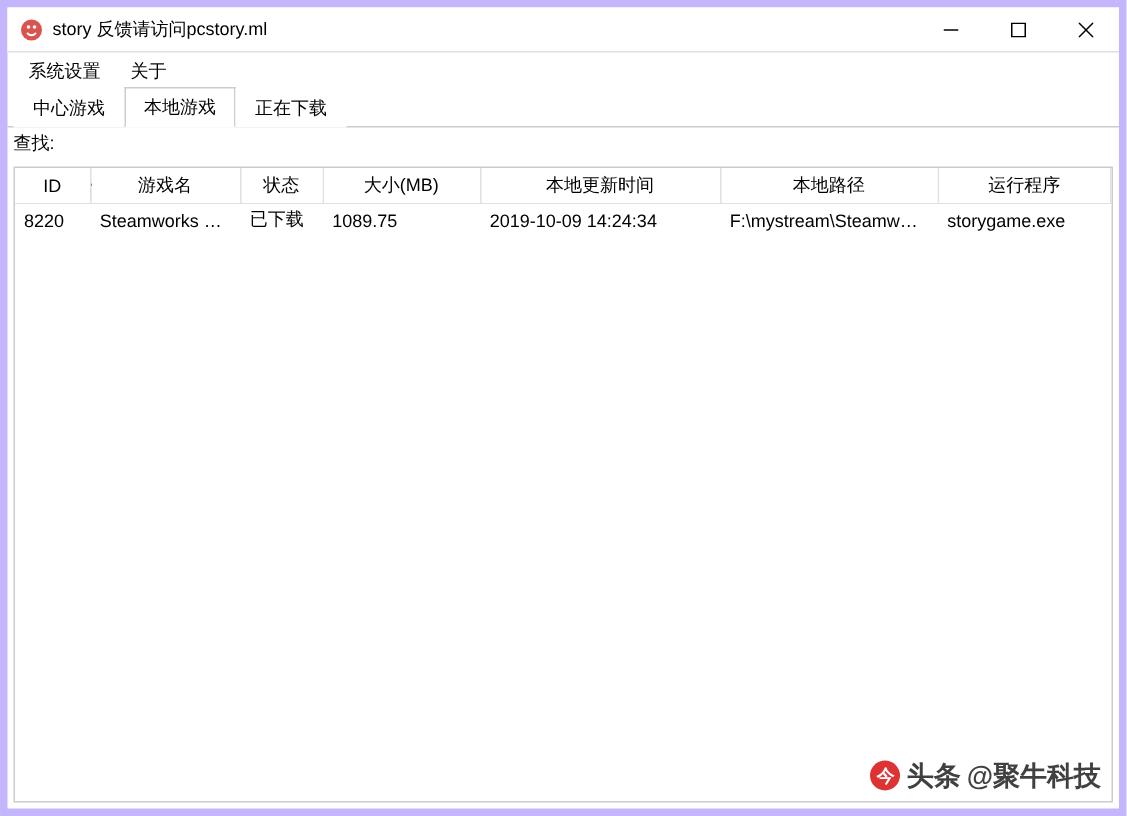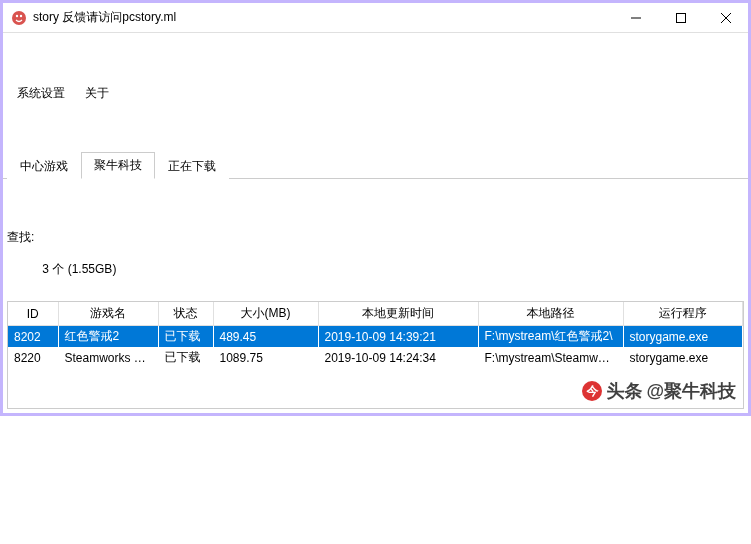--- a/index.html
+++ b/index.html
@@ -1,17 +1,17 @@
 <!DOCTYPE html>
 <html><head>
 <meta charset="utf-8">
 <style>
   * { box-sizing: border-box; margin: 0; padding: 0; }
   body { font-family: "Microsoft YaHei", "Segoe UI", sans-serif; font-size: 12px; color: #000; background: #fff; }
-  .window { width: 751px; height: 416px; border: 3px solid #c4b5fd; display: flex; flex-direction: column; background: #fff; position: relative; gap: 48px; }
+  .window { width: 751px; height: 544px; border: 5px solid #c4b5fd; display: flex; flex-direction: column; background: #fff; position: relative; }
   .titlebar { height: 30px; display: flex; align-items: center; background: #fff; border-bottom: 1px solid #e0e0e0; }
   .titlebar .icon { width: 16px; height: 16px; margin: 0 6px 0 8px; }
   .titlebar .title { flex: 1; font-size: 12px; color: #000; }
   .win-controls { display: flex; }
   .win-btn { width: 45px; height: 29px; display: flex; align-items: center; justify-content: center; cursor: pointer; }
   .menubar { height: 24px; display: flex; align-items: flex-end; padding: 0 4px; }
   .menu-item { padding: 3px 10px; cursor: pointer; }
   .tabbar { height: 26px; display: flex; align-items: flex-end; padding: 0 4px; border-bottom: 1px solid #ccc; }
   .tab { padding: 4px 12px; border: 1px solid transparent; border-bottom: none; cursor: pointer; position: relative; top: 1px; background: #fff; }
   .tab.active { border-color: #ccc; border-bottom: 1px solid #fff; background: #fff; }
@@ -69,21 +69,21 @@
     </div>
   </div>
 
   <div class="menubar">
     <div class="menu-item">系统设置</div>
     <div class="menu-item">关于</div>
   </div>
 
   <div class="tabbar">
     <div class="tab">中心游戏</div>
-    <div class="tab active">聚牛科技</div>
+    <div class="tab active">本地游戏</div>
     <div class="tab">正在下载</div>
   </div>
 
   <div class="searchbar">
     <label>查找:</label>
     <span class="count-label">3 个 (1.55GB)</span>
   </div>
 
   <div class="table-wrap">
     <table>
@@ -92,29 +92,20 @@
           <th class="col-id">ID</th>
           <th class="col-name">游戏名</th>
           <th class="col-status">状态</th>
           <th class="col-size">大小(MB)</th>
           <th class="col-time">本地更新时间</th>
           <th class="col-path">本地路径</th>
           <th class="col-exe">运行程序</th>
         </tr>
       </thead>
       <tbody id="table-body">
-          <tr class="selected">
-            <td>8202</td>
-            <td>红色警戒2</td>
-            <td>已下载</td>
-            <td>489.45</td>
-            <td>2019-10-09 14:39:21</td>
-            <td>F:\mystream\红色警戒2\</td>
-            <td>storygame.exe</td>
-          </tr>
           <tr>
             <td>8220</td>
             <td>Steamworks Sh...</td>
             <td>已下载</td>
             <td>1089.75</td>
             <td>2019-10-09 14:24:34</td>
             <td>F:\mystream\Steamworks S...</td>
             <td>storygame.exe</td>
           </tr>
         </tbody>

